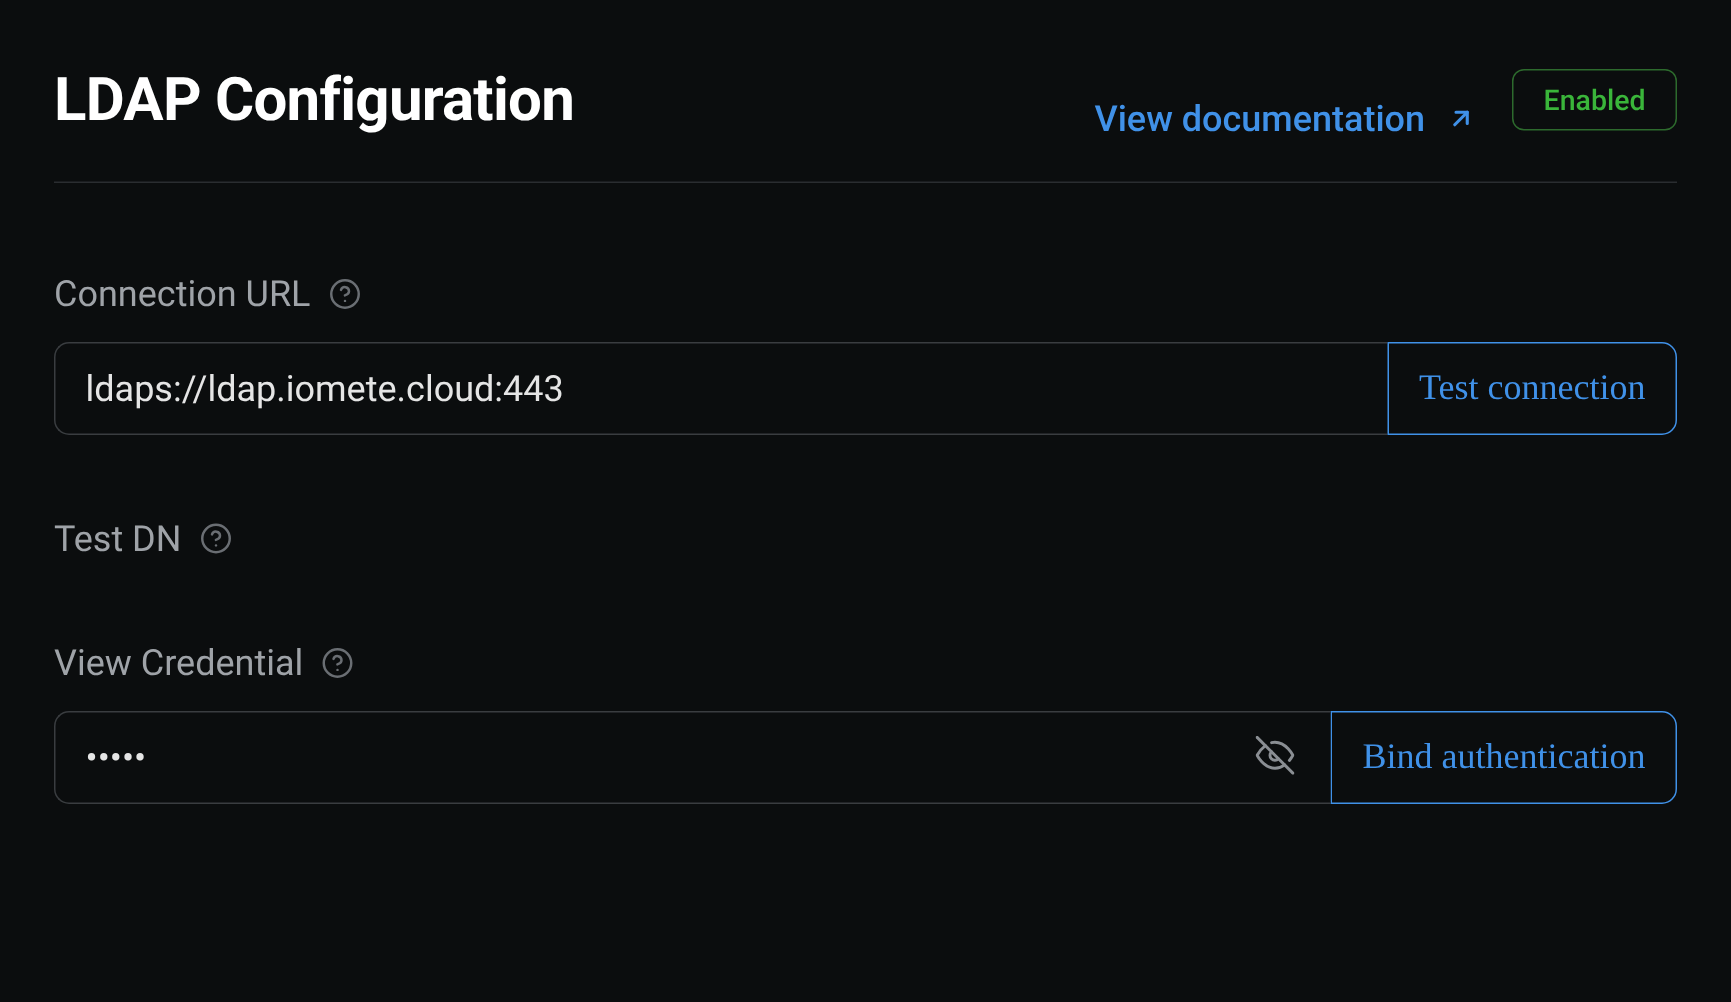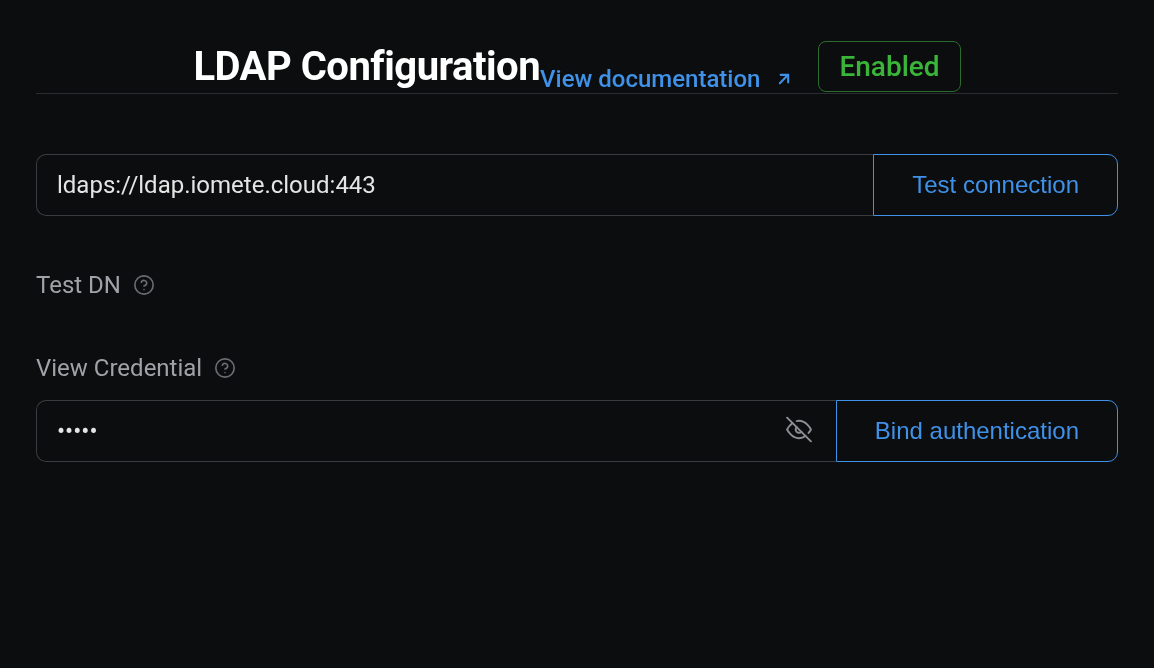--- a/index.html
+++ b/index.html
@@ -13,21 +13,22 @@
       font-family: -apple-system, BlinkMacSystemFont, "Segoe UI", Roboto, Helvetica, Arial, sans-serif;
       color: #e5e5e5;
       width: 1154px;
       height: 668px;
       padding: 40px 36px;
     }
     
     .header {
       display: flex;
       align-items: center;
-      justify-content: center;
+      justify-content: space-between;
+      padding-bottom: 28px;
       border-bottom: 1px solid #2a2d30;
     }
     
     .page-title {
       font-size: 40px;
       font-weight: 700;
       color: #ffffff;
       letter-spacing: -0.5px;
     }
     
@@ -55,21 +56,21 @@
       display: inline-flex;
       align-items: center;
       justify-content: center;
     }
     
     .status-badge {
       border: 1.5px solid #2d6a2d;
       color: #3ab53a;
       padding: 8px 20px;
       border-radius: 8px;
-      font-size: 28px;
+      font-size: 19px;
       font-weight: 500;
       background: transparent;
     }
     
     .form-section {
       margin-top: 60px;
     }
     
     .form-group {
       margin-bottom: 55px;
@@ -147,25 +148,25 @@
       align-items: center;
       justify-content: center;
     }
     
     .inline-button {
       background-color: #0b0d0e;
       border: 1px solid #4091e8;
       color: #4091e8;
       font-size: 24px;
       font-weight: 500;
-      padding: 16px 38px;
+      padding: 16px 20px;
       border-radius: 10px;
       cursor: pointer;
       white-space: nowrap;
-      font-family: Liberation Sans, sans-serif;
+      font-family: Liberation Serif, serif;
     }
     
     .inline-button.attached {
       border-top-left-radius: 0;
       border-bottom-left-radius: 0;
     }
   </style>
 </head>
 <body>
 
@@ -181,20 +182,30 @@
         </svg>
       </span>
     </a>
     <span class="status-badge">Enabled</span>
   </div>
 </div>
 
 <div class="form-section">
 
   <div class="form-group">
+    <div class="field-label-row">
+      <label class="field-label">Connection URL</label>
+      <span class="help-icon">
+        <svg width="22" height="22" viewBox="0 0 24 24" fill="none" stroke="currentColor" stroke-width="1.8" stroke-linecap="round" stroke-linejoin="round">
+          <circle cx="12" cy="12" r="10"></circle>
+          <path d="M9.09 9a3 3 0 0 1 5.83 1c0 2-3 3-3 3"></path>
+          <line x1="12" y1="17" x2="12.01" y2="17"></line>
+        </svg>
+      </span>
+    </div>
     <div class="input-row">
       <input type="text" class="text-input with-button" value="ldaps://ldap.iomete.cloud:443" style="">
       <button class="inline-button attached">Test connection</button>
     </div>
   </div>
 
   <div class="form-group">
     <div class="field-label-row">
       <label class="field-label">Test DN</label>
       <span class="help-icon">

